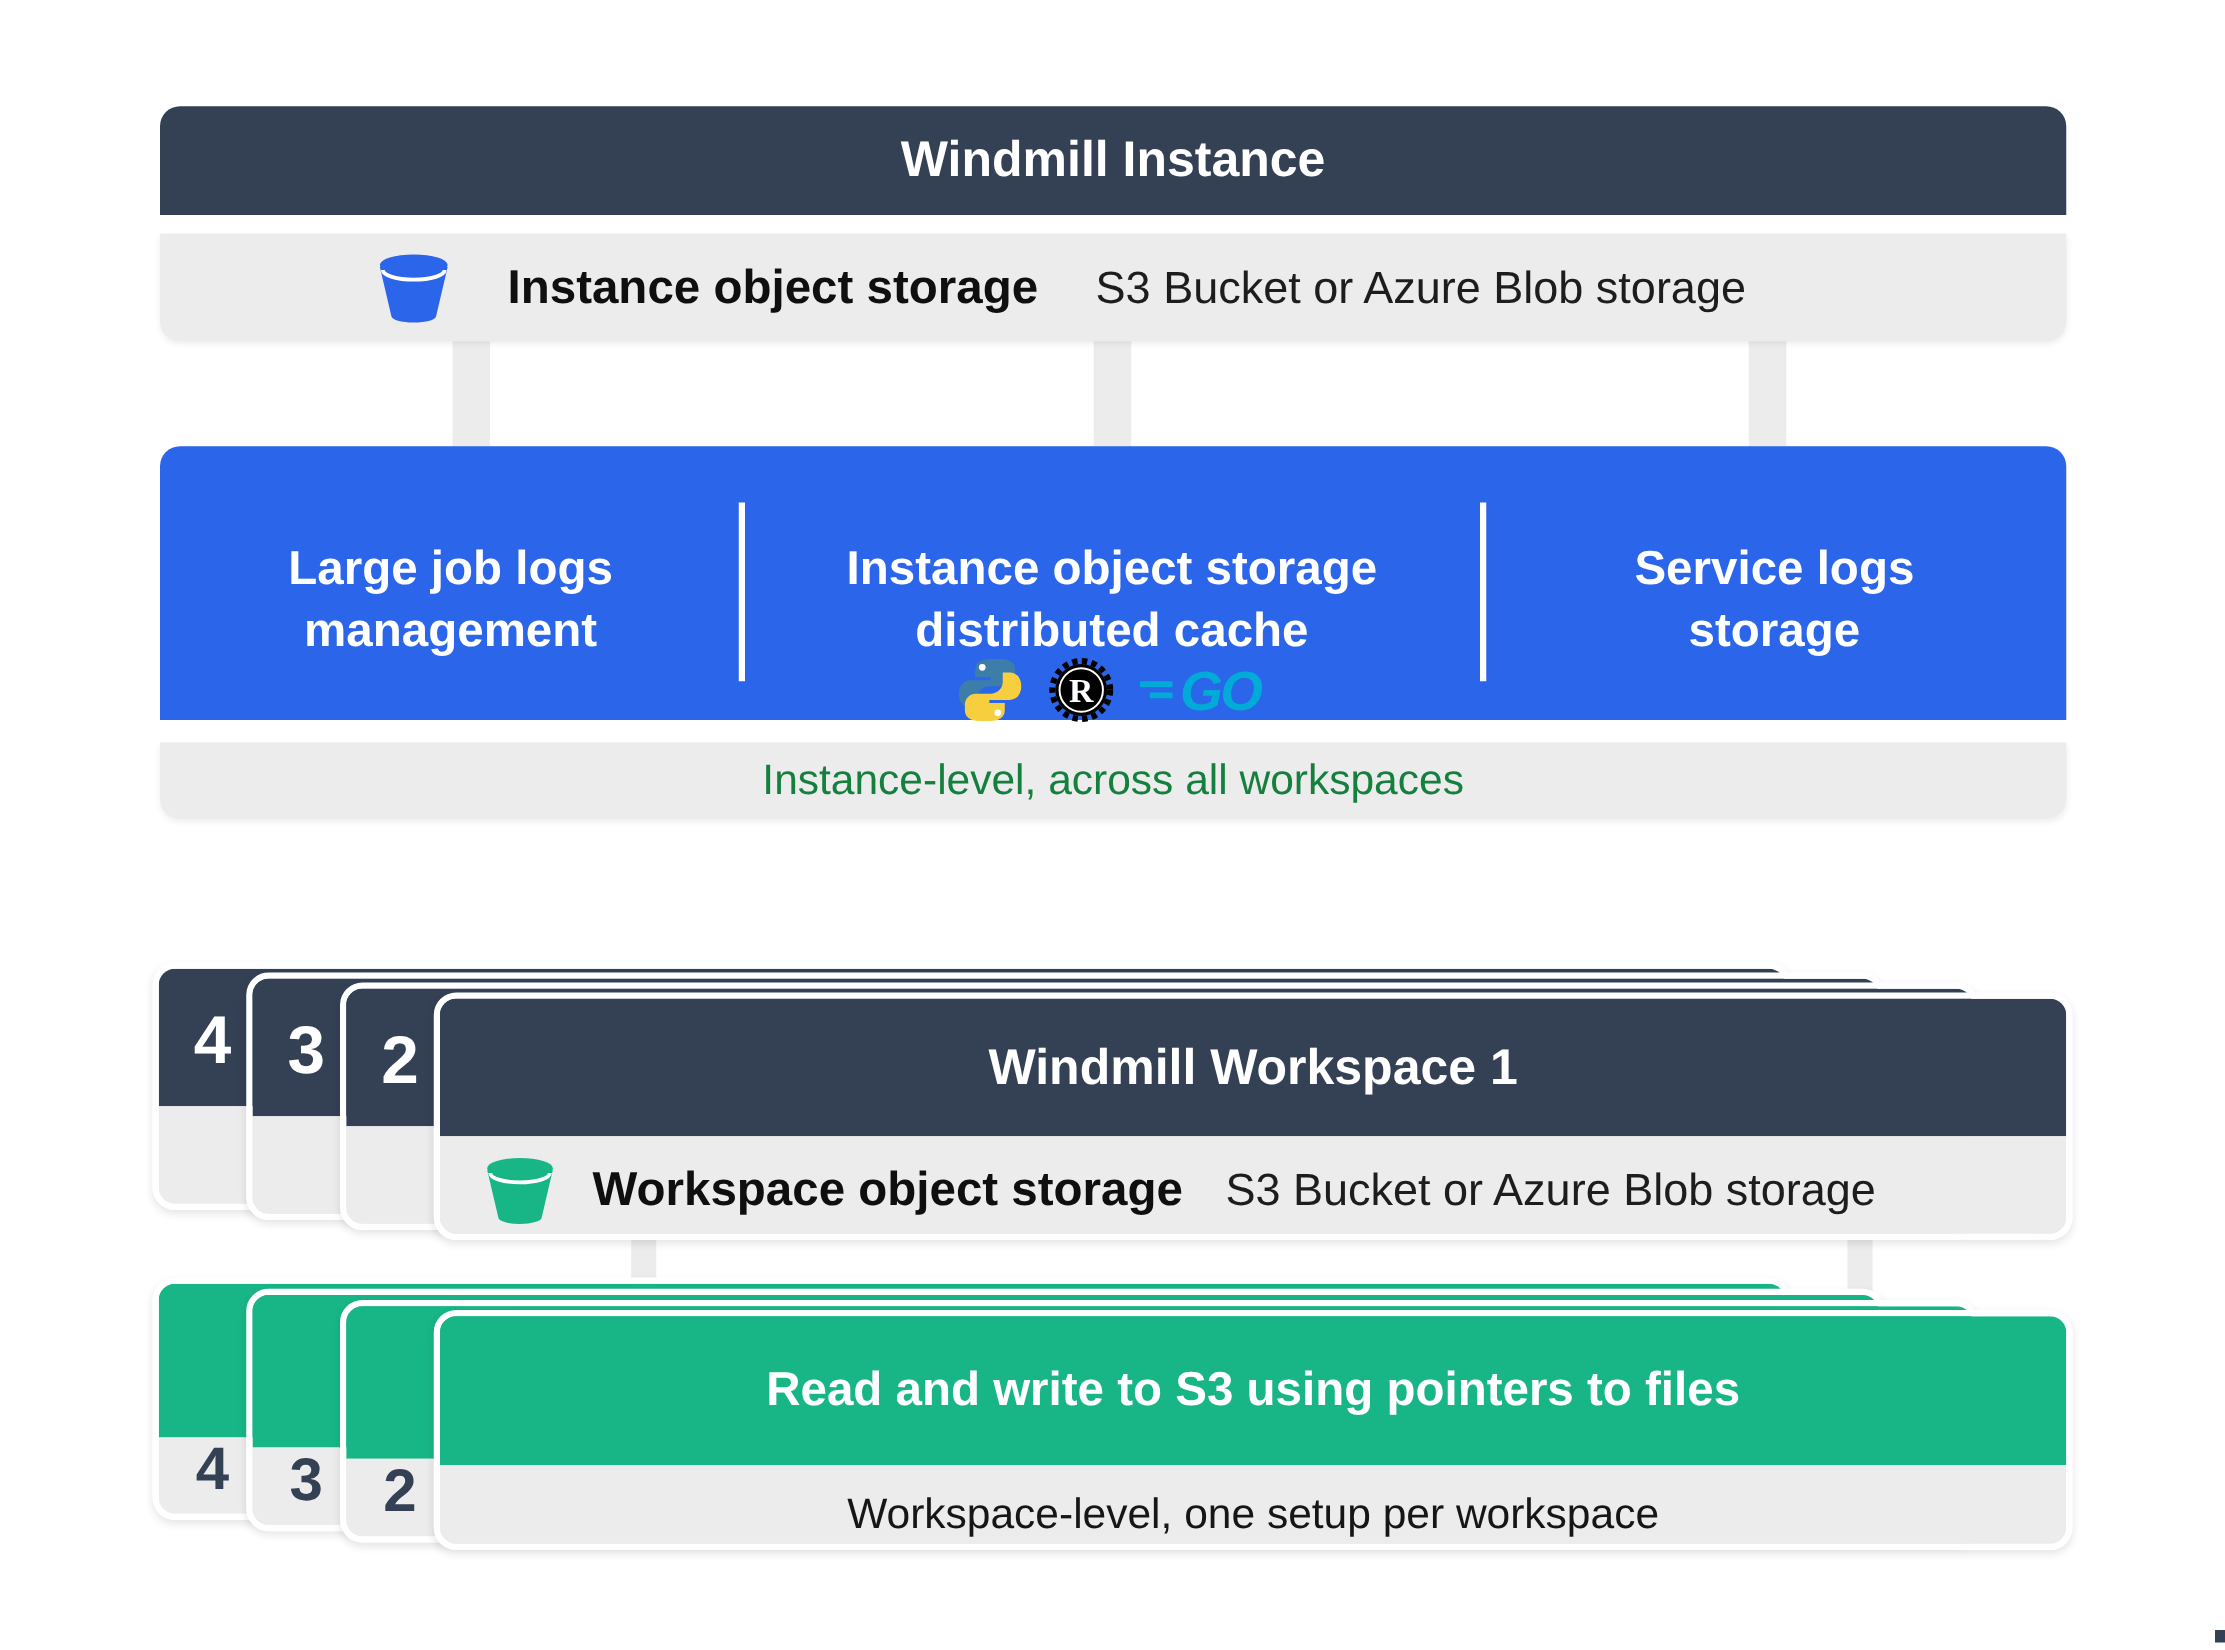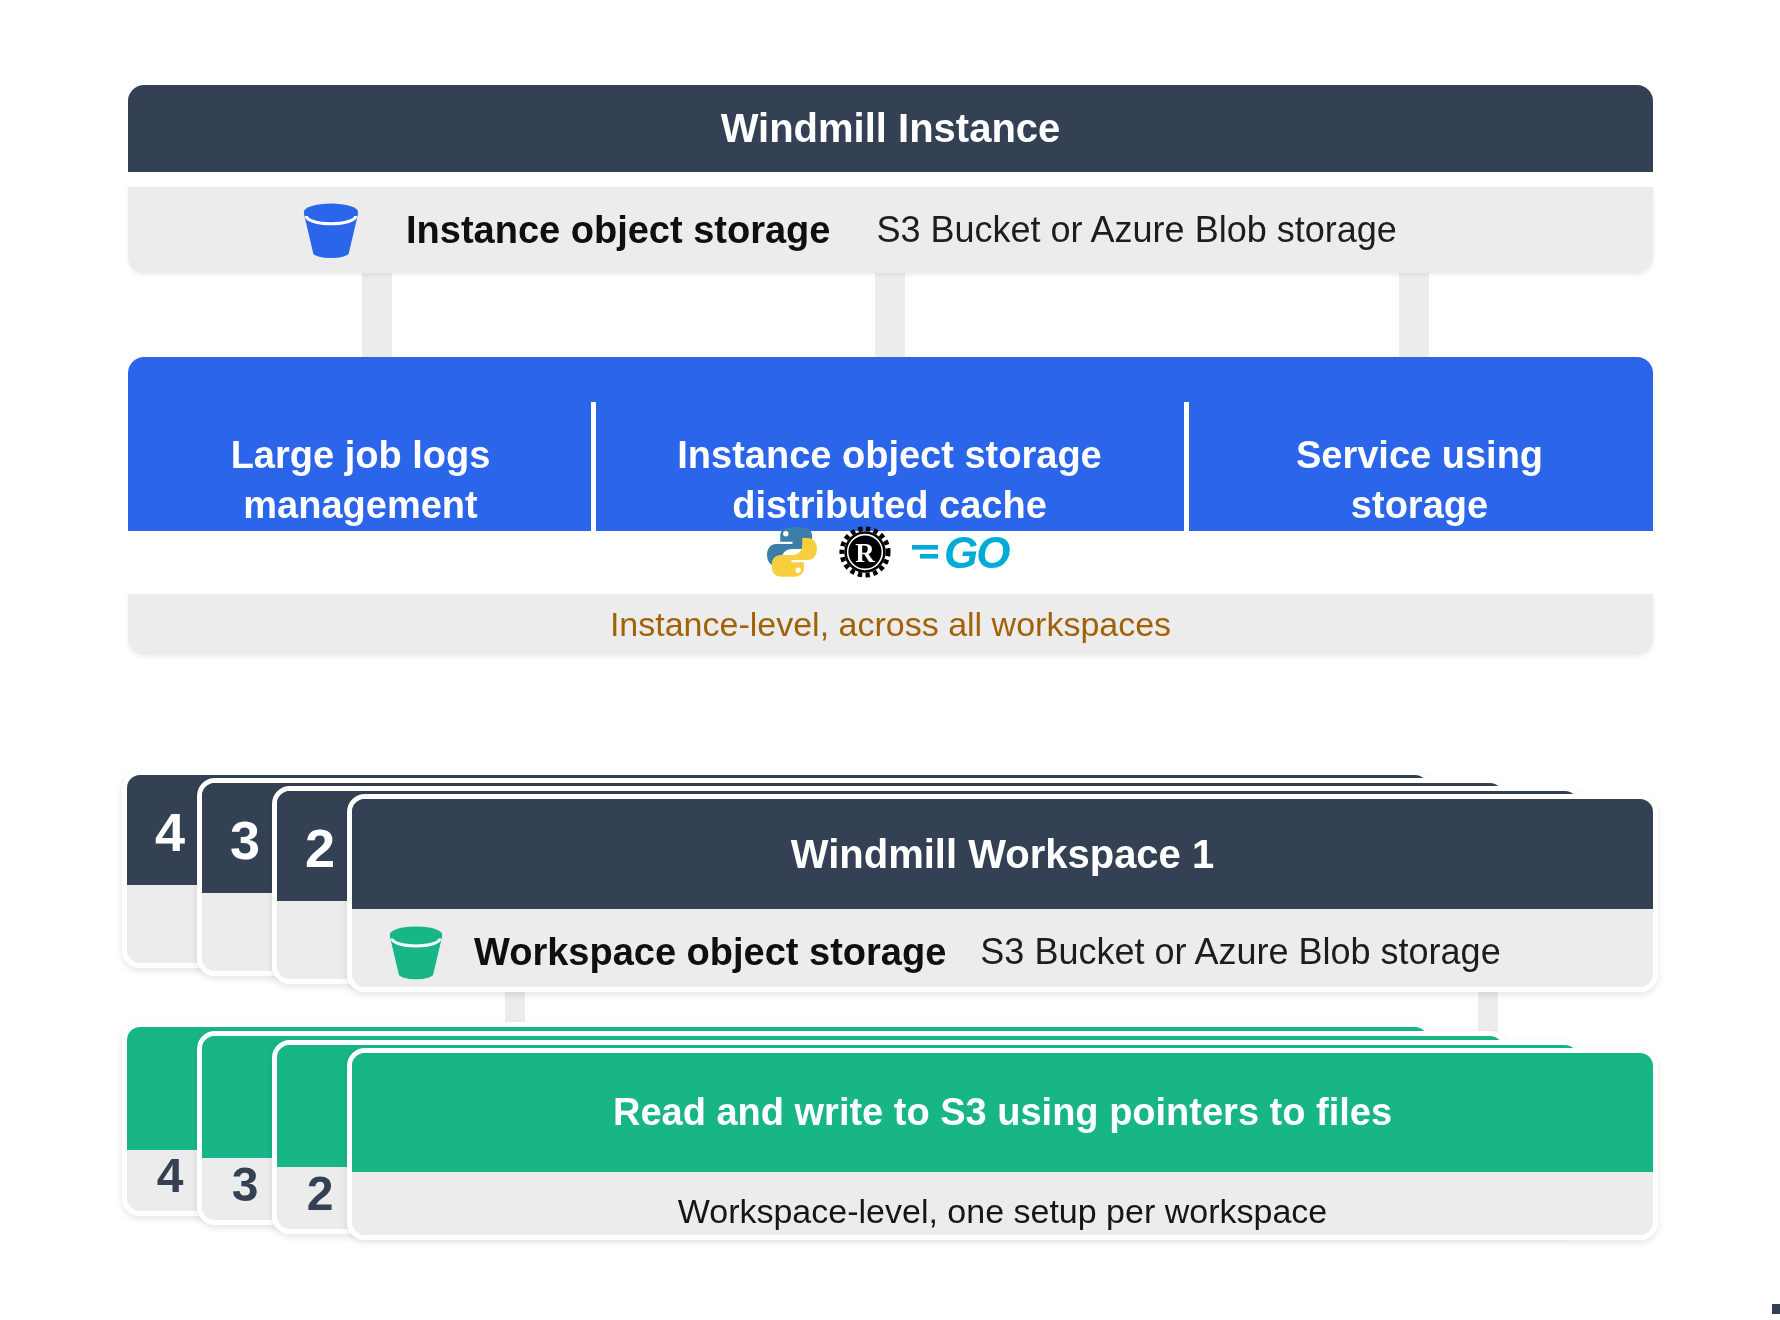--- a/index.html
+++ b/index.html
@@ -26,35 +26,35 @@
   .bar-label{font-size:38px;font-weight:bold;color:#0f0f0f;margin-left:44px;white-space:nowrap;}
   .bar-sub{font-size:36px;color:#1d1d1d;margin-left:46px;white-space:nowrap;}
   
   .arrow{z-index:6;}
   .shaft{position:absolute;background:#ECECEC;}
   .head{position:absolute;width:0;height:0;}
   .head-lg{border-left:29px solid transparent;border-right:29px solid transparent;border-top:44px solid #ECECEC;}
   .head-sm{border-left:27px solid transparent;border-right:27px solid transparent;border-top:40px solid #ECECEC;}
   
   .blue-box{
-    left:128px;top:357px;width:1525px;height:174px;background:#2B65E9;
+    left:128px;top:357px;width:1525px;height:219px;background:#2B65E9;
     border-radius:16px 16px 0 0;display:grid;grid-template-columns:465px 593px 467px;z-index:2;
   }
   .bb-col{position:relative;}
   .bb-lines{position:absolute;top:73px;left:0;right:0;text-align:center;
     color:#fff;font-size:38px;font-weight:bold;line-height:50px;}
   .bb-logos{position:absolute;top:166px;left:0;right:0;display:flex;
     align-items:center;justify-content:center;gap:18px;height:58px;}
   .divider{position:absolute;top:45px;width:5px;height:143px;background:#fff;}
   .divider-1{left:463px;}
   .divider-2{left:1056px;}
   .inst-caption{
     left:128px;top:594px;width:1525px;height:61px;background:#ECECEC;
     border-radius:0 0 16px 16px;display:flex;align-items:center;justify-content:center;
-    font-size:34px;color:#a16207;z-index:2;box-shadow:0 2px 5px rgba(0,0,0,.07);
+    font-size:34px;color:#15803d;z-index:2;box-shadow:0 2px 5px rgba(0,0,0,.07);
   }
   
   .wcard,.gcard{
     position:absolute;width:1311px;border:5px solid #fff;border-radius:18px;
     overflow:hidden;box-sizing:border-box;box-shadow:0 3px 7px rgba(0,0,0,.10);
   }
   .wcard{height:198px;}
   .wcard-dark{height:110px;background:#344155;display:flex;align-items:center;justify-content:center;
     color:#fff;font-size:40px;font-weight:bold;}
   .wcard-gray{height:86px;background:#ECECEC;display:flex;align-items:center;
@@ -147,21 +147,21 @@
         </svg>
         <svg width="106" height="56" viewBox="0 0 106 56">
           <rect x="2" y="21" width="26" height="4.6" fill="#00ACD7"></rect>
           <rect x="10" y="30" width="18" height="4.6" fill="#00ACD7"></rect>
           <text x="34" y="44" font-size="44" font-weight="bold" font-style="italic" fill="#00ACD7" letter-spacing="-2">GO</text>
         </svg>
       </div>
     </div>
     <div class="bb-col">
       <div class="bb-lines">
-        <div>Service using</div>
+        <div>Service logs</div>
         <div>storage</div>
       </div>
     </div>
     <div class="divider divider-1"></div>
     <div class="divider divider-2"></div>
   </div>
 
   <div class="abs inst-caption">
     <span>Instance-level, across all workspaces</span>
   </div>

